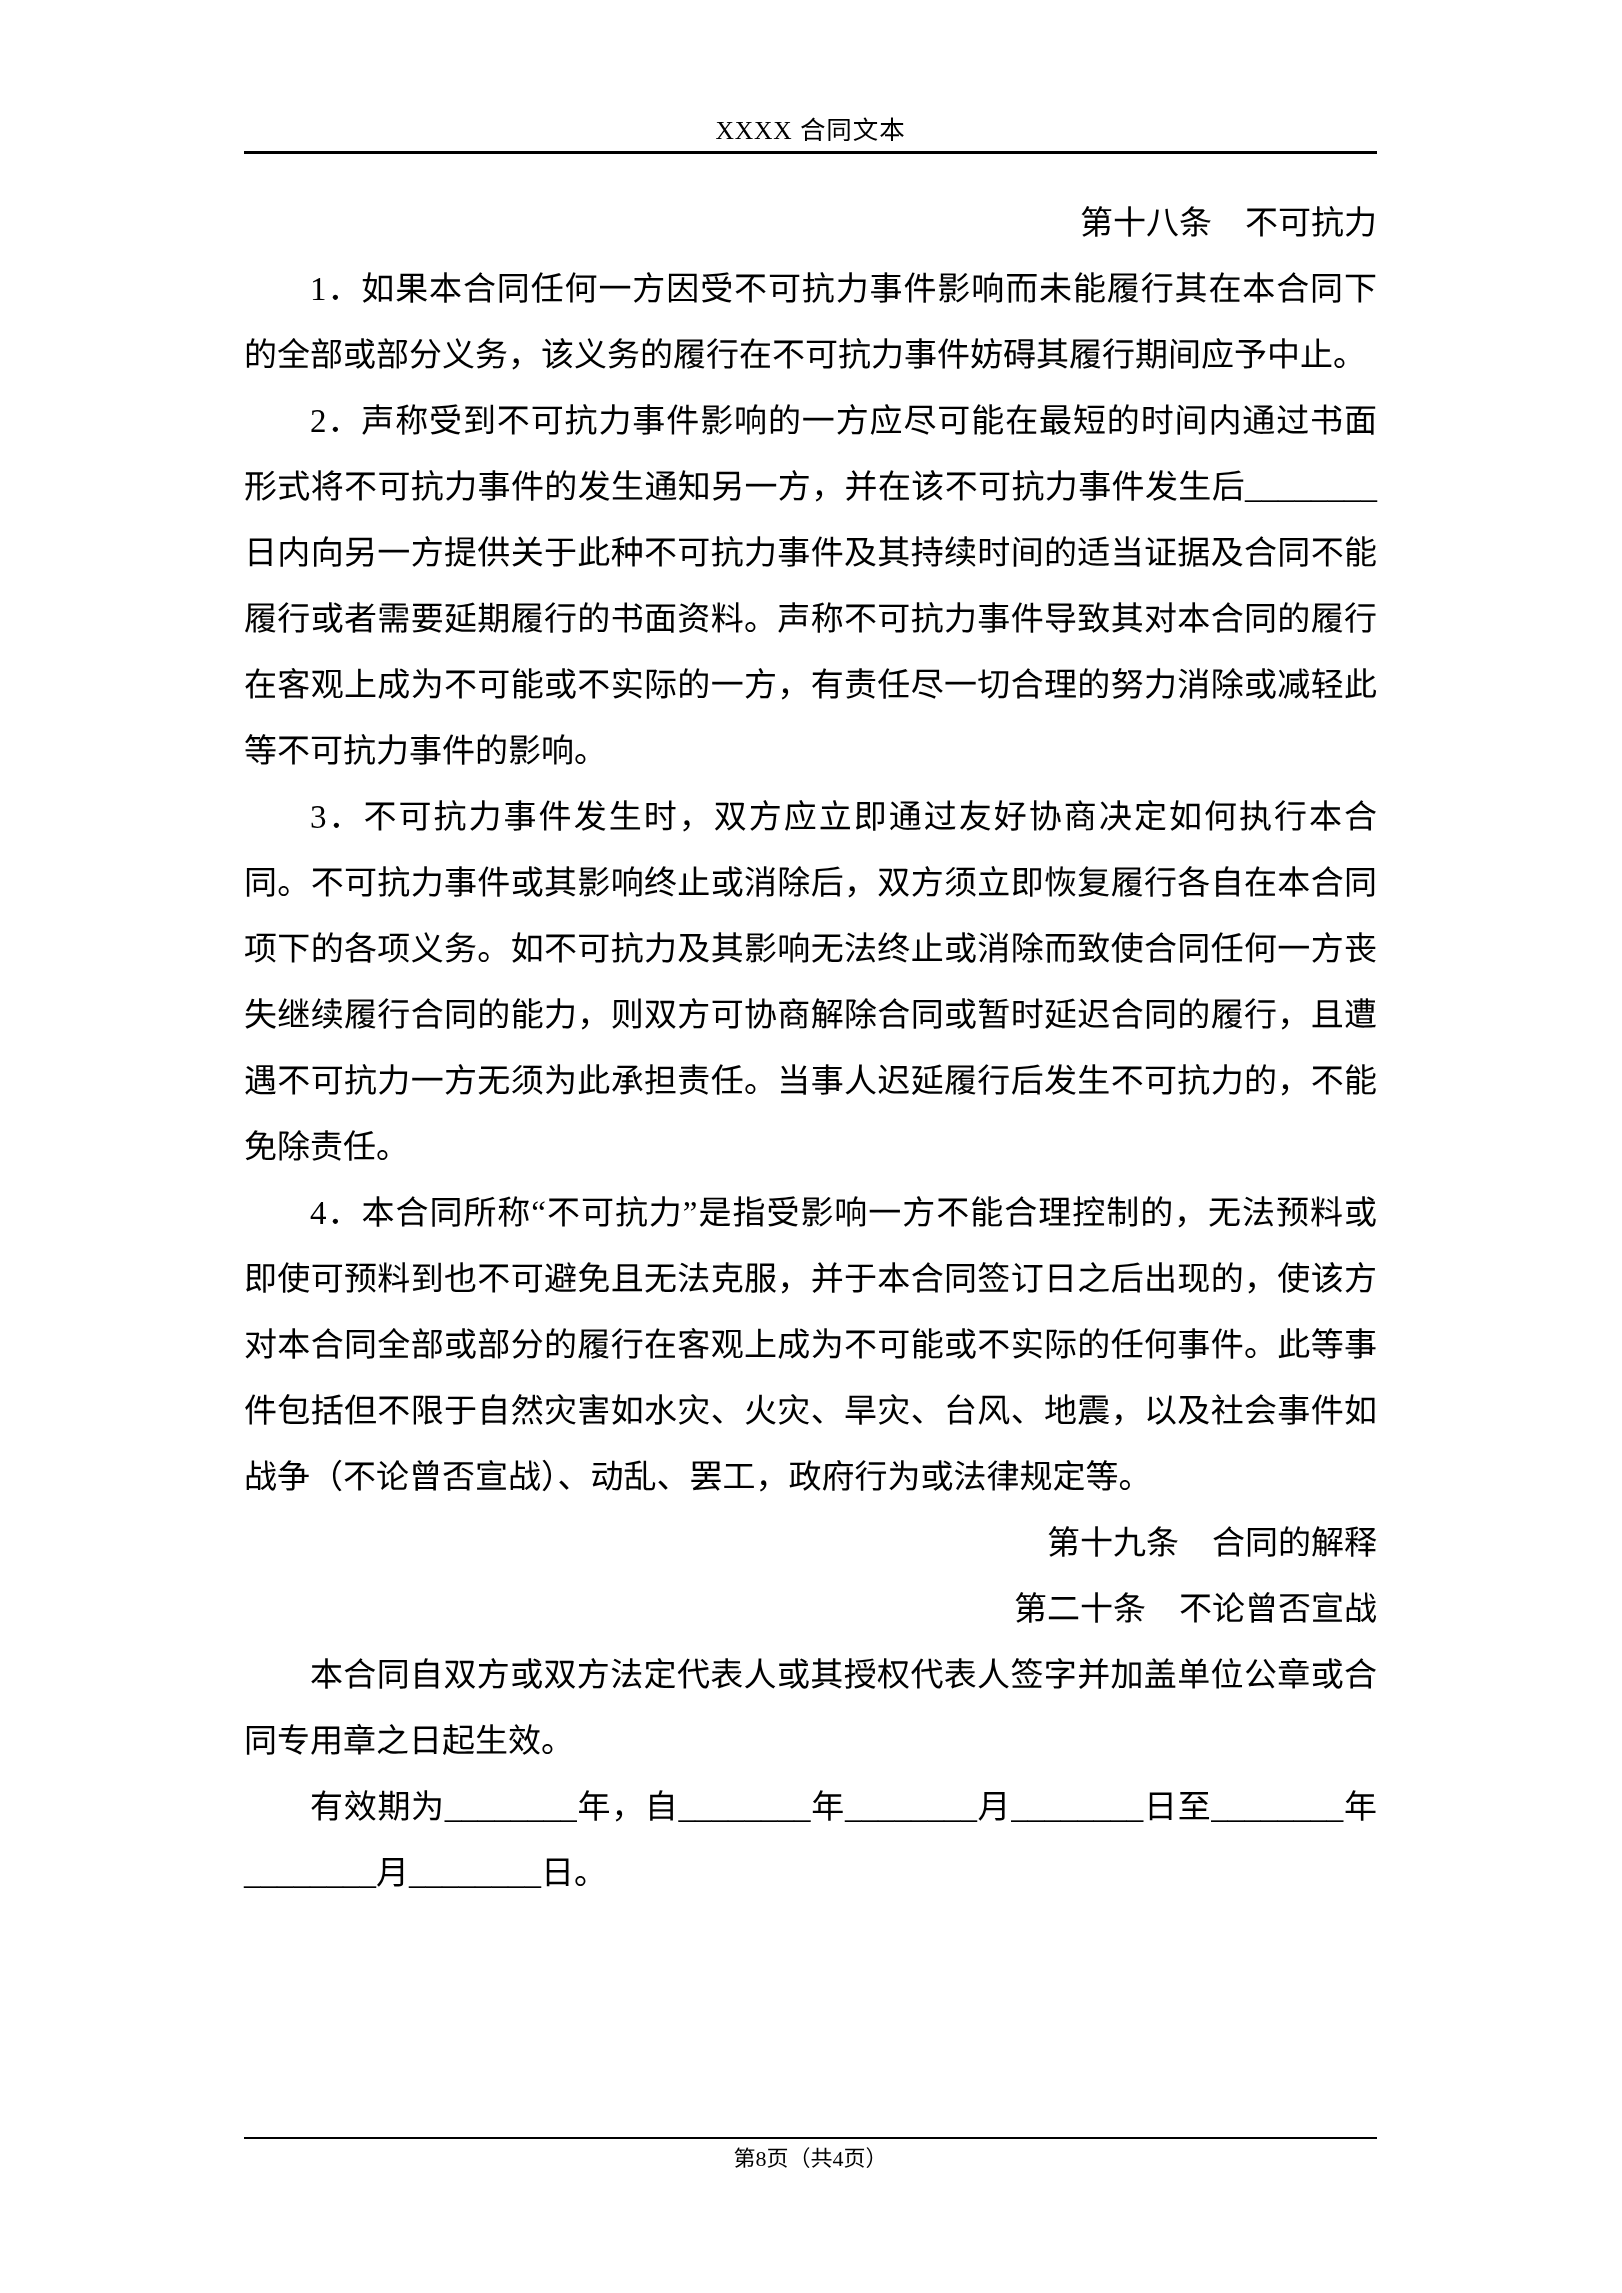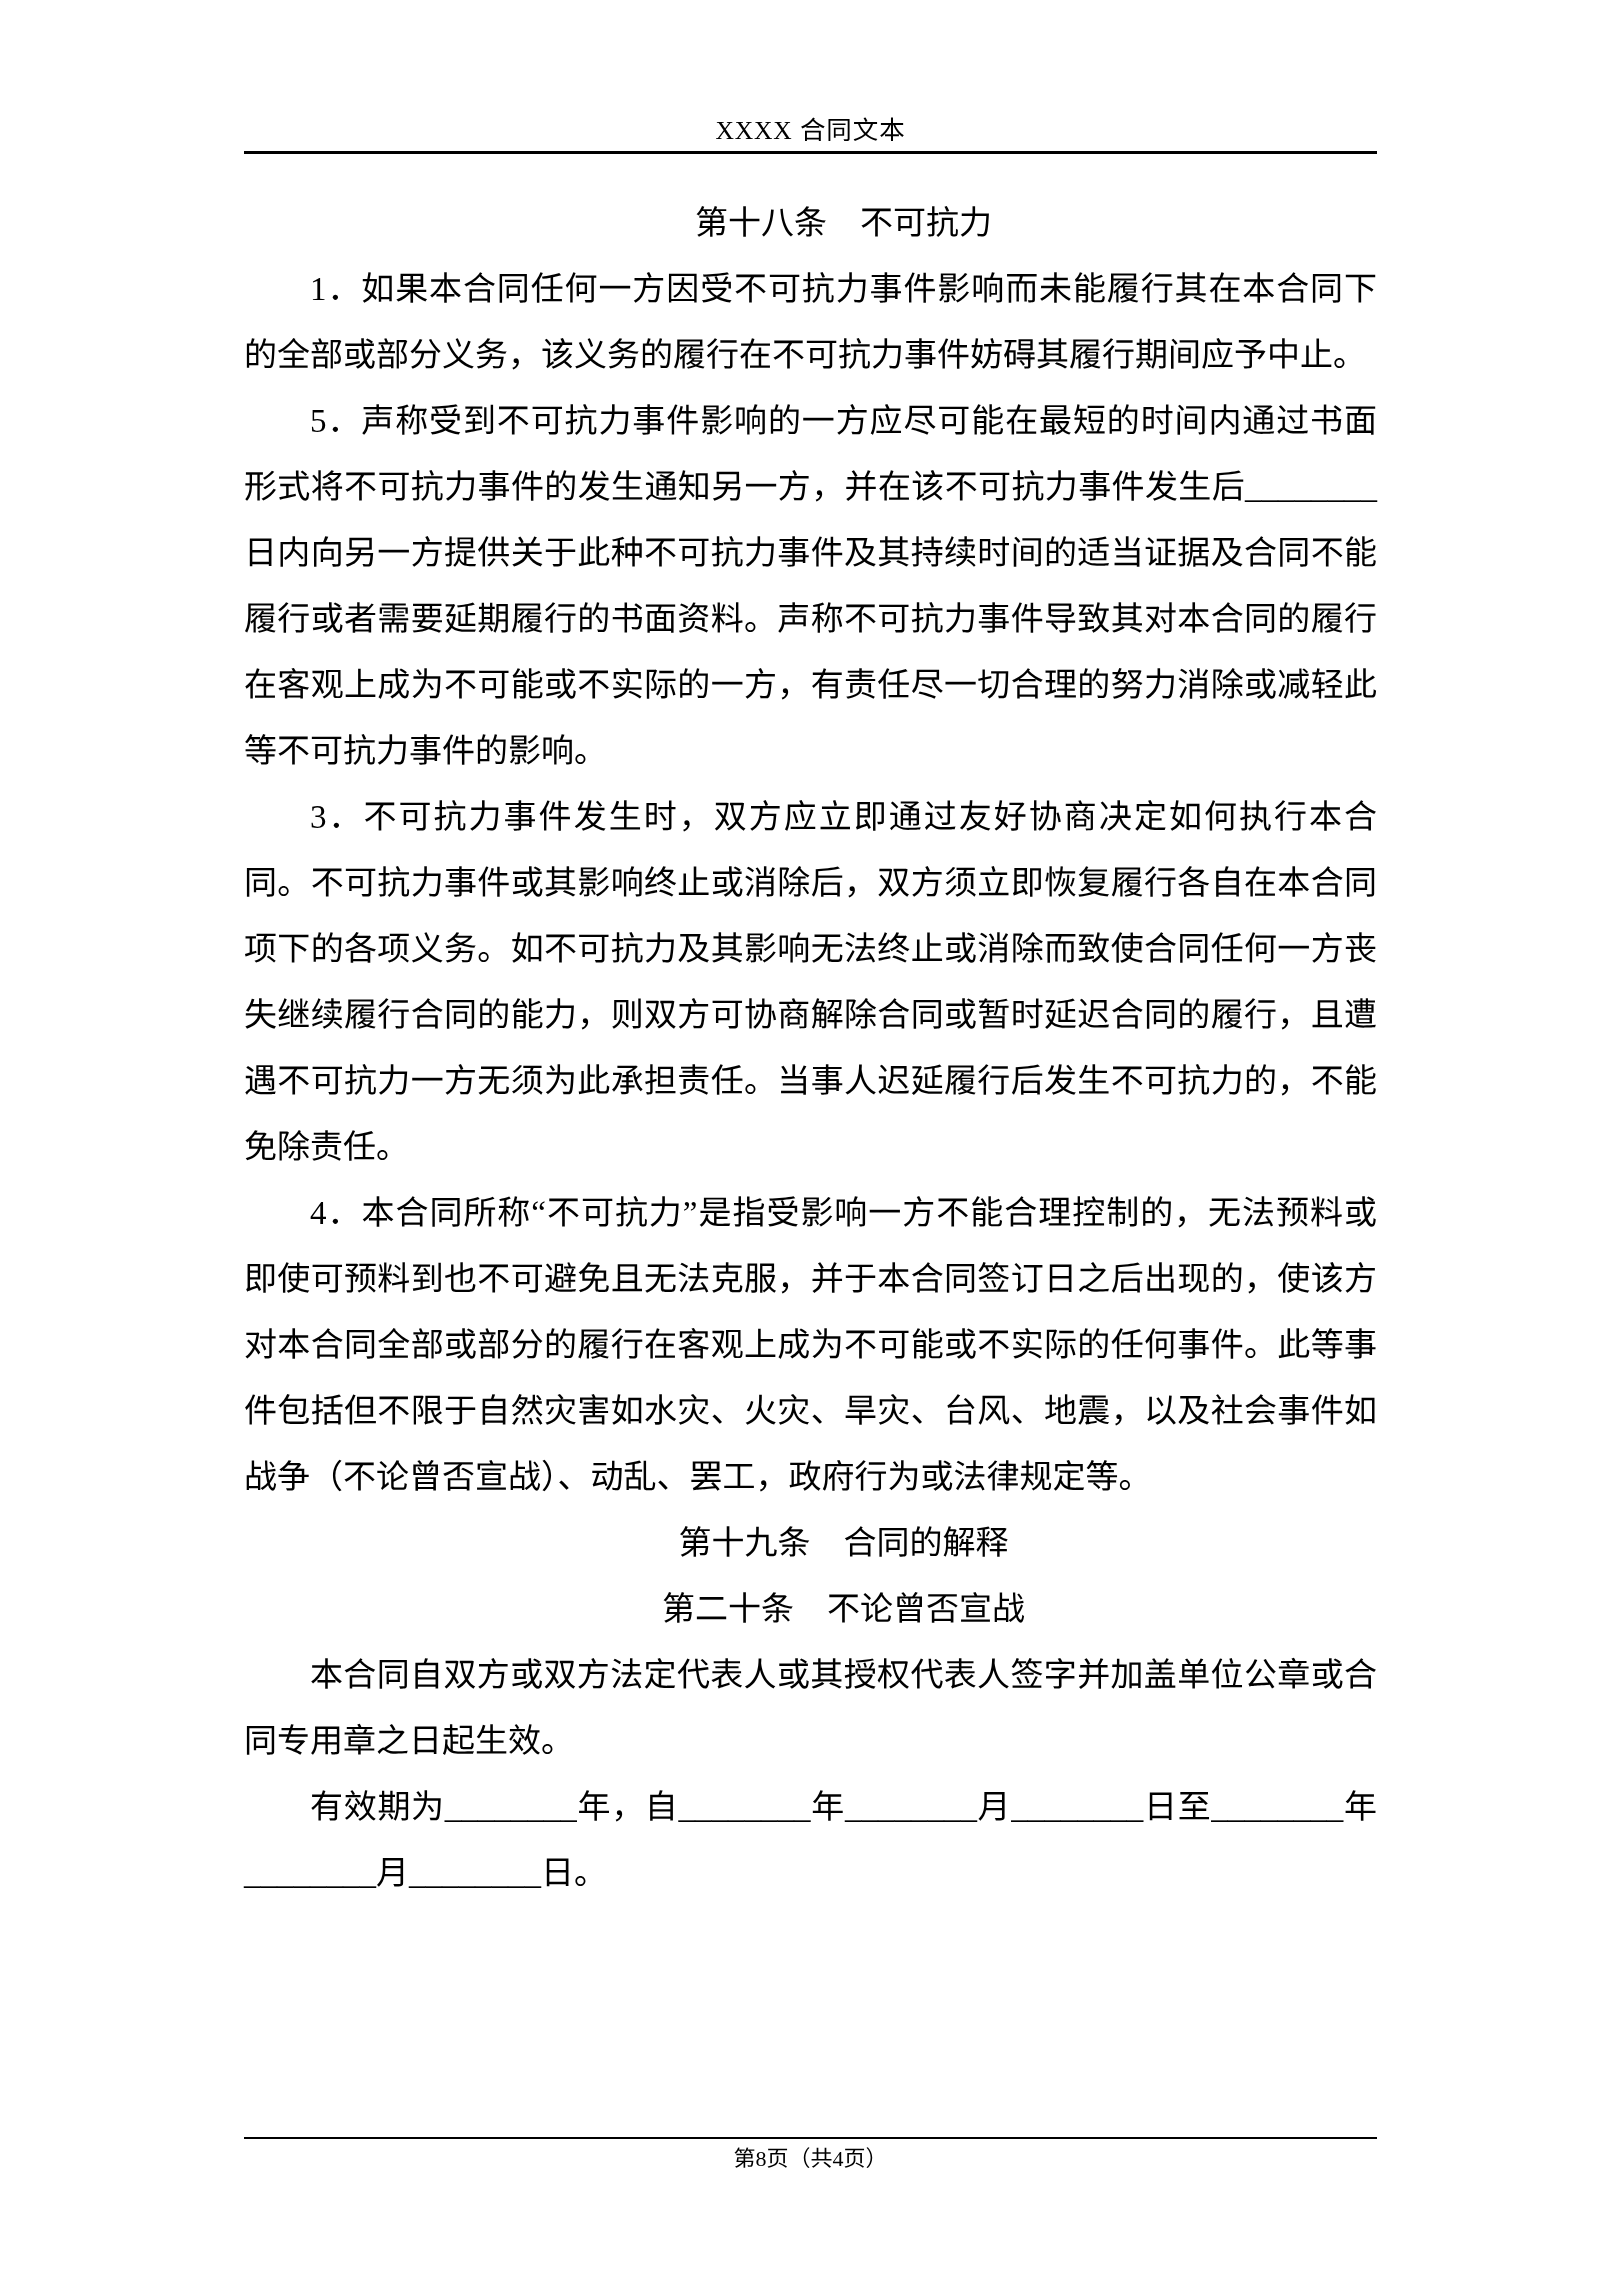--- a/index.html
+++ b/index.html
@@ -50,21 +50,21 @@
     line-height: 66px;
     text-align: justify;
   }
   .content p {
     margin: 0;
     padding: 0;
     text-indent: 2em;
     text-align: justify;
   }
   .content p.heading {
-    text-align: center;
+    text-align: right;
   }
   
   .footer {
     position: absolute;
     top: 2137px;
     left: 244px;
     width: 1133px;
     border-top: 2.7px solid #000000;
     text-align: center;
   }
@@ -81,21 +81,21 @@
 <div class="page">
 
   <div class="header">
     <div class="header-title">XXXX 合同文本</div>
     <div class="header-rule"></div>
   </div>
 
   <div class="content" id="content">
       <p class="heading">第十八条　不可抗力</p>
       <p class="para">1．如果本合同任何一方因受不可抗力事件影响而未能履行其在本合同下的全部或部分义务，该义务的履行在不可抗力事件妨碍其履行期间应予中止。</p>
-      <p class="para">5．声称受到不可抗力事件影响的一方应尽可能在最短的时间内通过书面形式将不可抗力事件的发生通知另一方，并在该不可抗力事件发生后________日内向另一方提供关于此种不可抗力事件及其持续时间的适当证据及合同不能履行或者需要延期履行的书面资料。声称不可抗力事件导致其对本合同的履行在客观上成为不可能或不实际的一方，有责任尽一切合理的努力消除或减轻此等不可抗力事件的影响。</p>
+      <p class="para">2．声称受到不可抗力事件影响的一方应尽可能在最短的时间内通过书面形式将不可抗力事件的发生通知另一方，并在该不可抗力事件发生后________日内向另一方提供关于此种不可抗力事件及其持续时间的适当证据及合同不能履行或者需要延期履行的书面资料。声称不可抗力事件导致其对本合同的履行在客观上成为不可能或不实际的一方，有责任尽一切合理的努力消除或减轻此等不可抗力事件的影响。</p>
       <p class="para">3．不可抗力事件发生时，双方应立即通过友好协商决定如何执行本合同。不可抗力事件或其影响终止或消除后，双方须立即恢复履行各自在本合同项下的各项义务。如不可抗力及其影响无法终止或消除而致使合同任何一方丧失继续履行合同的能力，则双方可协商解除合同或暂时延迟合同的履行，且遭遇不可抗力一方无须为此承担责任。当事人迟延履行后发生不可抗力的，不能免除责任。</p>
       <p class="para">4．本合同所称“不可抗力”是指受影响一方不能合理控制的，无法预料或即使可预料到也不可避免且无法克服，并于本合同签订日之后出现的，使该方对本合同全部或部分的履行在客观上成为不可能或不实际的任何事件。此等事件包括但不限于自然灾害如水灾、火灾、旱灾、台风、地震，以及社会事件如战争（不论曾否宣战）、动乱、罢工，政府行为或法律规定等。</p>
       <p class="heading">第十九条　合同的解释</p>
       <p class="heading">第二十条　不论曾否宣战</p>
       <p class="para">本合同自双方或双方法定代表人或其授权代表人签字并加盖单位公章或合同专用章之日起生效。</p>
       <p class="para">有效期为________年，自________年________月________日至________年________月________日。</p>
     </div>
 
   <div class="footer">
     <div class="footer-text">第8页（共4页）</div>

